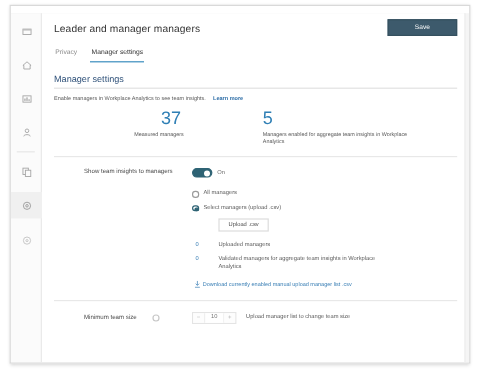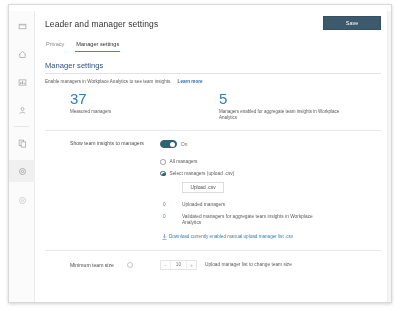--- a/index.html
+++ b/index.html
@@ -163,21 +163,21 @@
   
   #metrics {
     display: flex;
     margin: 7px 10px 0 10px;
     border-bottom: 1px solid #e8e8e8;
     padding-bottom: 9px;
   }
   .metric {
     box-sizing: border-box;
   }
-  .metric.first { width: 170px; padding-left: 25px; }
+  .metric.first { width: 170px; padding-left: 25px; text-align: center; }
   .metric.second { width: 160px; padding-left: 4px; }
   .metric-value {
     font-size: 15px;
     color: #2f7fb5;
     line-height: 15px;
   }
   .metric-label {
     margin-top: 3px;
     font-size: 4.5px;
     color: #585858;
@@ -473,21 +473,21 @@
         <circle cx="6" cy="6" r="4" fill="none" stroke="#c3c3c3" stroke-width="1"></circle>
         <circle cx="6" cy="6" r="1.2" fill="none" stroke="#c3c3c3" stroke-width="1"></circle>
       </svg>
     </div>
 
   </div>
 
   <div id="content">
 
     <div id="page-header">
-      <div id="page-title">Leader and manager settings</div>
+      <div id="page-title">Leader and manager managers</div>
       <div id="save-button">Save</div>
     </div>
 
     <div id="tabs">
       <div class="tab">Privacy</div>
       <div class="tab active">Manager settings</div>
     </div>
 
     <div id="section-block">
       <div id="section-title">Manager settings</div>

